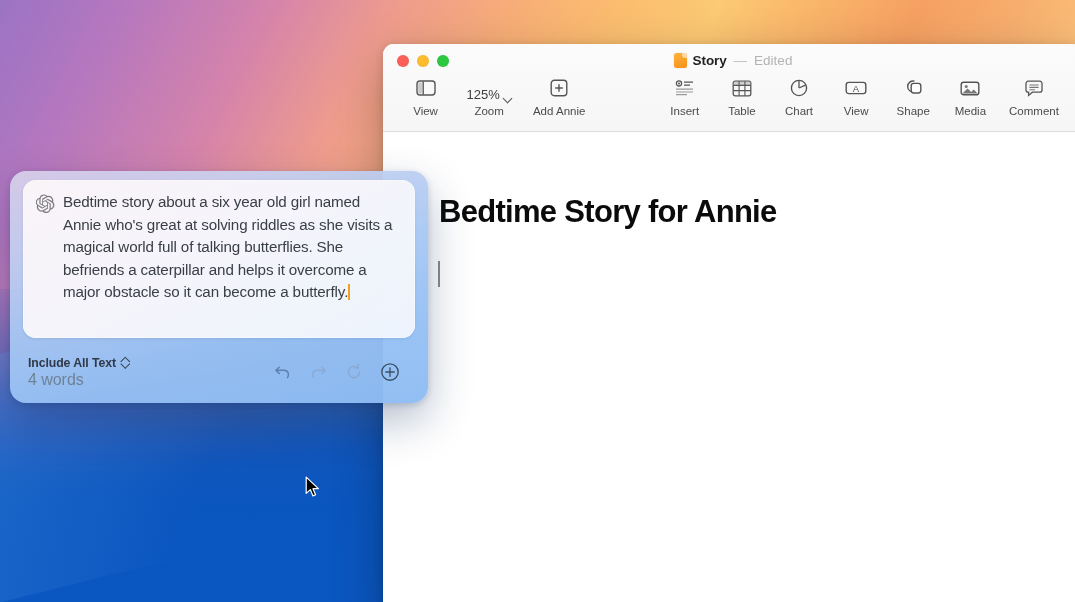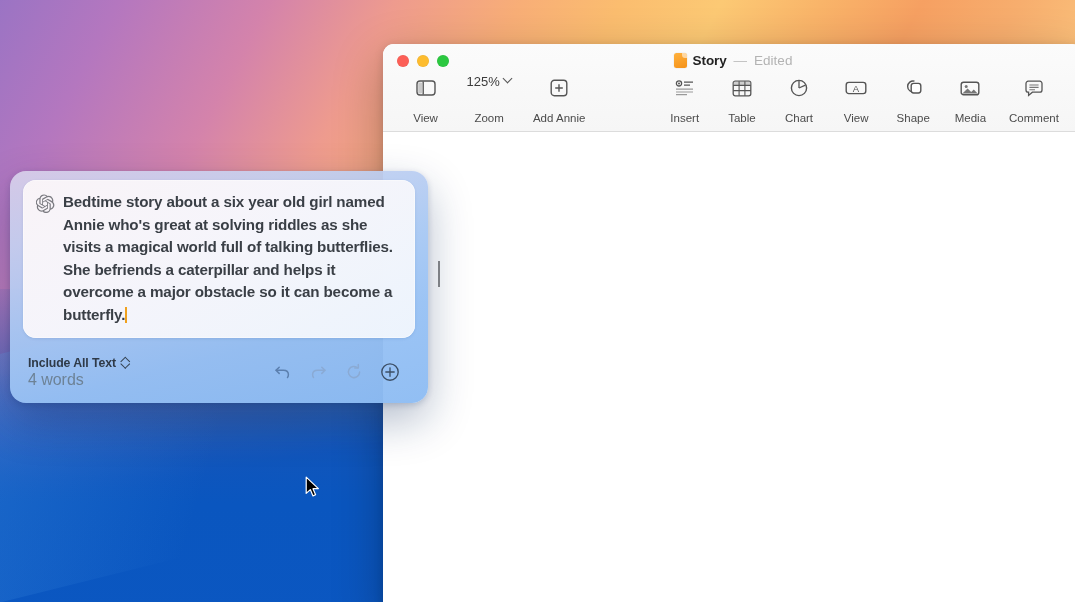--- a/index.html
+++ b/index.html
@@ -125,24 +125,24 @@
     cursor: default;
   }
   .tb-item.wide { width: 76px; }
   .tb-glyph {
     height: 28px;
     display: flex; align-items: center; justify-content: center;
     color: #4a4a4a;
   }
   .tb-label {
     font-size: 11.5px; color: #4b4b4b;
-    margin-top: 10px; white-space: nowrap;
+    margin-top: 3px; white-space: nowrap;
   }
   .zoom-val {
-    display: flex; align-items: flex-start; gap: 4px;
+    display: flex; align-items: flex-end; gap: 4px;
     font-size: 13px; color: #3c3c3c; height: 28px;
   }
   .chev { width: 8px; height: 8px; position: relative; }
   .chev::before {
     content: ""; position: absolute; left: 0; top: 1px;
     width: 6px; height: 6px;
     border-right: 1.6px solid #555; border-bottom: 1.6px solid #555;
     transform: rotate(45deg);
   }
 
@@ -188,21 +188,20 @@
     border-radius: 13px;
     background: linear-gradient(150deg,
       rgba(250,245,248,0.97) 0%,
       rgba(248,246,251,0.97) 40%,
       rgba(243,246,252,0.97) 75%,
       rgba(239,245,253,0.97) 100%);
     box-shadow: 0 1px 3px rgba(40,70,130,0.12), inset 0 0 0 0.5px rgba(255,255,255,0.8);
     padding: 11px 16px 0 13px;
     display: flex;
     gap: 8px;
-    font-weight: bold;
   }
   .oai-logo { flex: 0 0 19px; padding-top: 3px; }
   .wt-text {
     font-size: 15.2px;
     line-height: 22.6px;
     color: #3a3f46;
     letter-spacing: -0.15px;
   }
   .wt-caret {
     display: inline-block;
@@ -386,20 +385,21 @@
               <line x1="5.4" y1="9.8" x2="11" y2="9.8" stroke="#777" stroke-width="1.1"></line>
             </svg>
           </div>
           <div class="tb-label">Comment</div>
         </div>
 
       </div>
     </div>
 
     <div class="canvas">
+      <div class="page-title">Bedtime Story for Annie</div>
       <div class="text-caret"></div>
     </div>
 
   </div>
 
   <div id="wt-popup">
     <div class="wt-backdrop"></div>
 
     <div class="wt-card">
       <div class="oai-logo">

